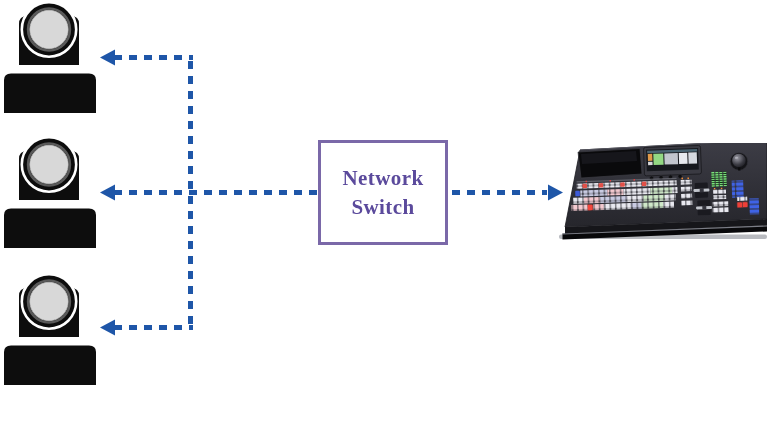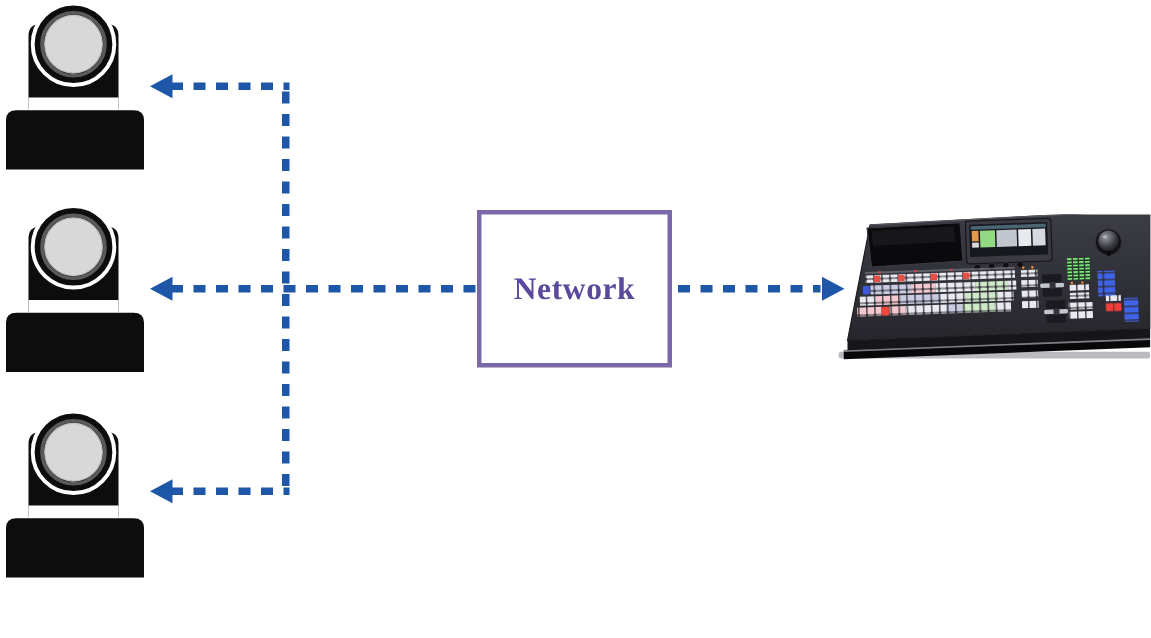--- a/index.html
+++ b/index.html
@@ -55,20 +55,21 @@
     <g fill="#1E56A8" stroke="none">
       <polygon points="100,57.5 115,49.5 115,65.5"></polygon>
       <polygon points="100,192.5 115,184.5 115,200.5"></polygon>
       <polygon points="100,327.5 115,319.5 115,335.5"></polygon>
       <polygon points="563,192.5 548,184.5 548,200.5"></polygon>
     </g>
   </svg>
 
   <div class="network-box">
     <span>Network</span>
+    <span>Switch</span>
   </div>
 
   <svg class="abs" style="left:556px;top:143px" width="211" height="97" viewBox="0 0 211 97">
     <defs>
       <linearGradient id="bodyGrad" x1="0" y1="0" x2="0" y2="1">
         <stop offset="0" stop-color="#3d3d46"></stop>
           <stop offset="1" stop-color="#26262c"></stop>
       </linearGradient>
       <radialGradient id="joyGrad" cx="0.38" cy="0.32" r="0.9">
         <stop offset="0" stop-color="#9a9aa4"></stop>

